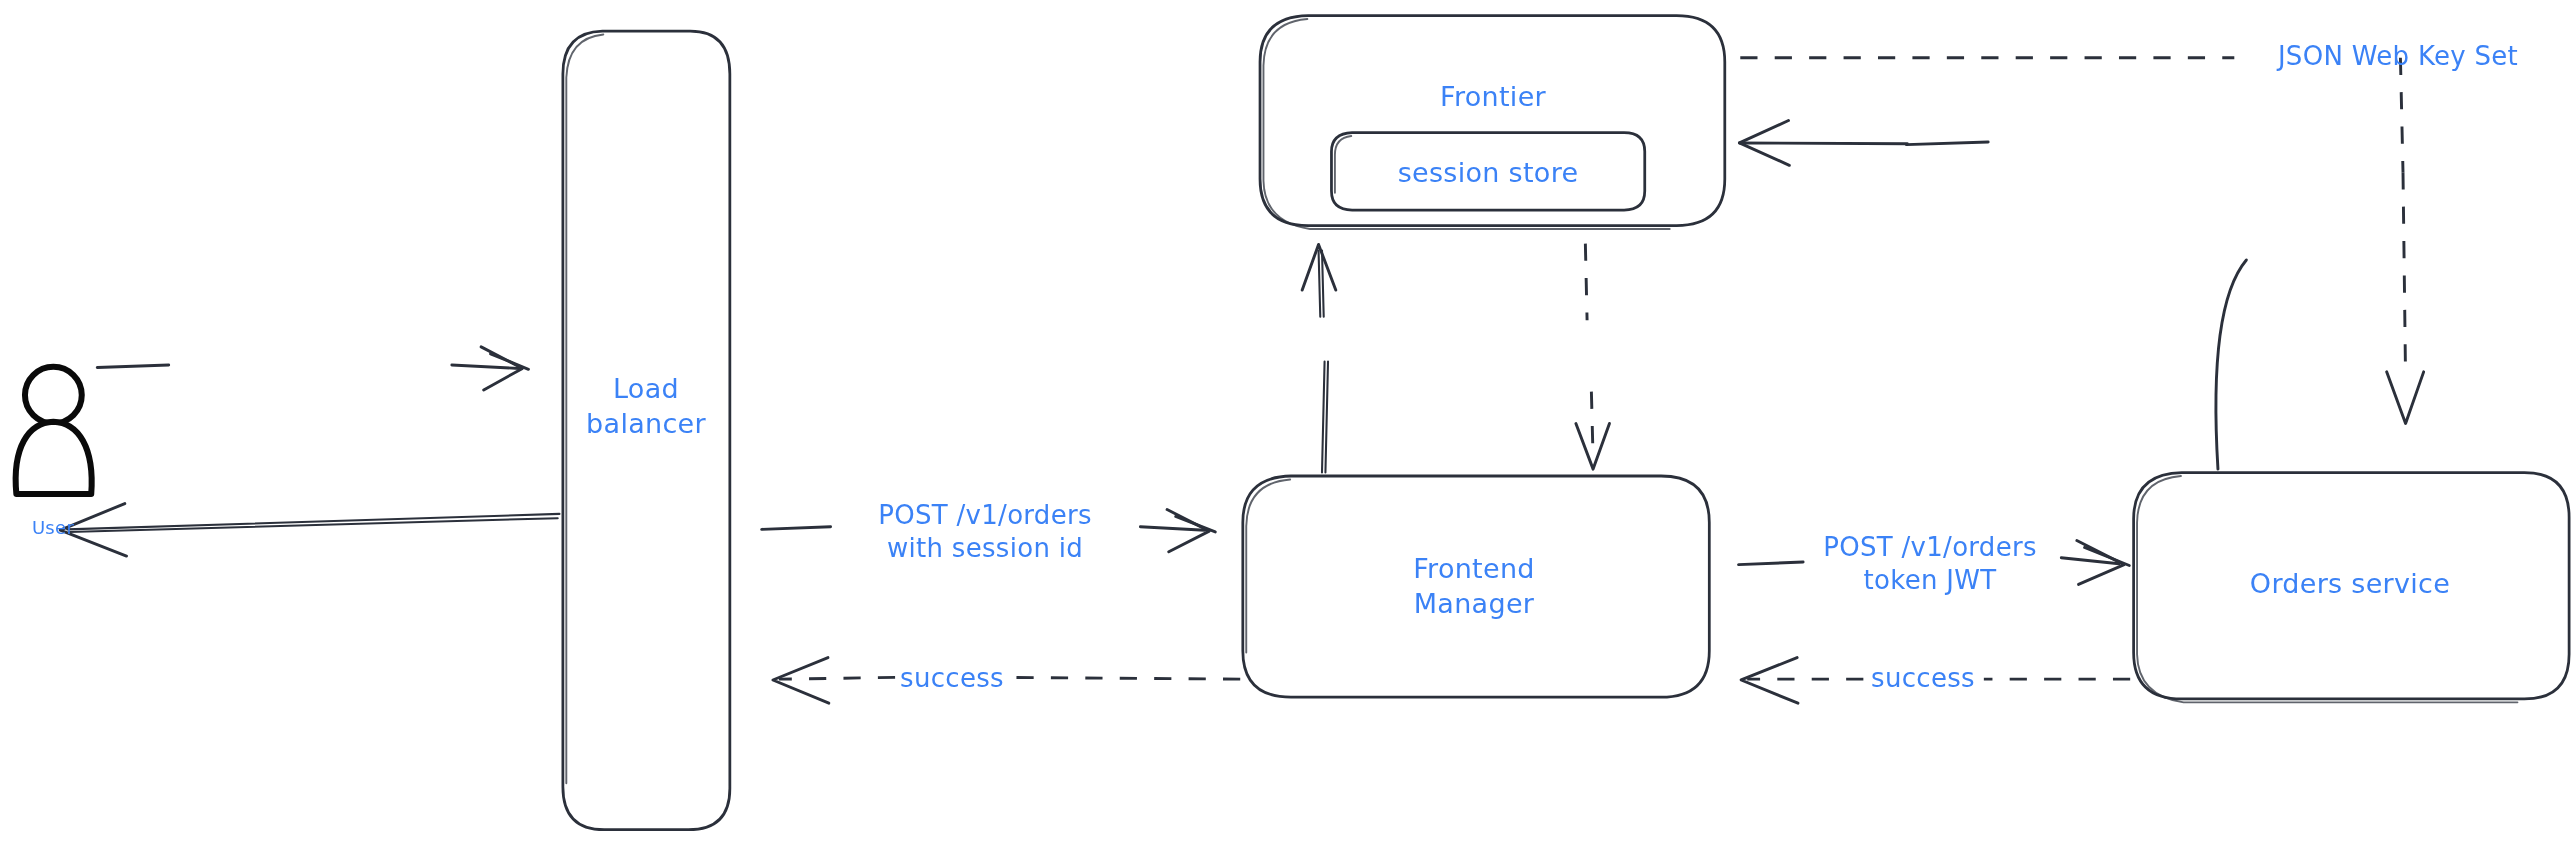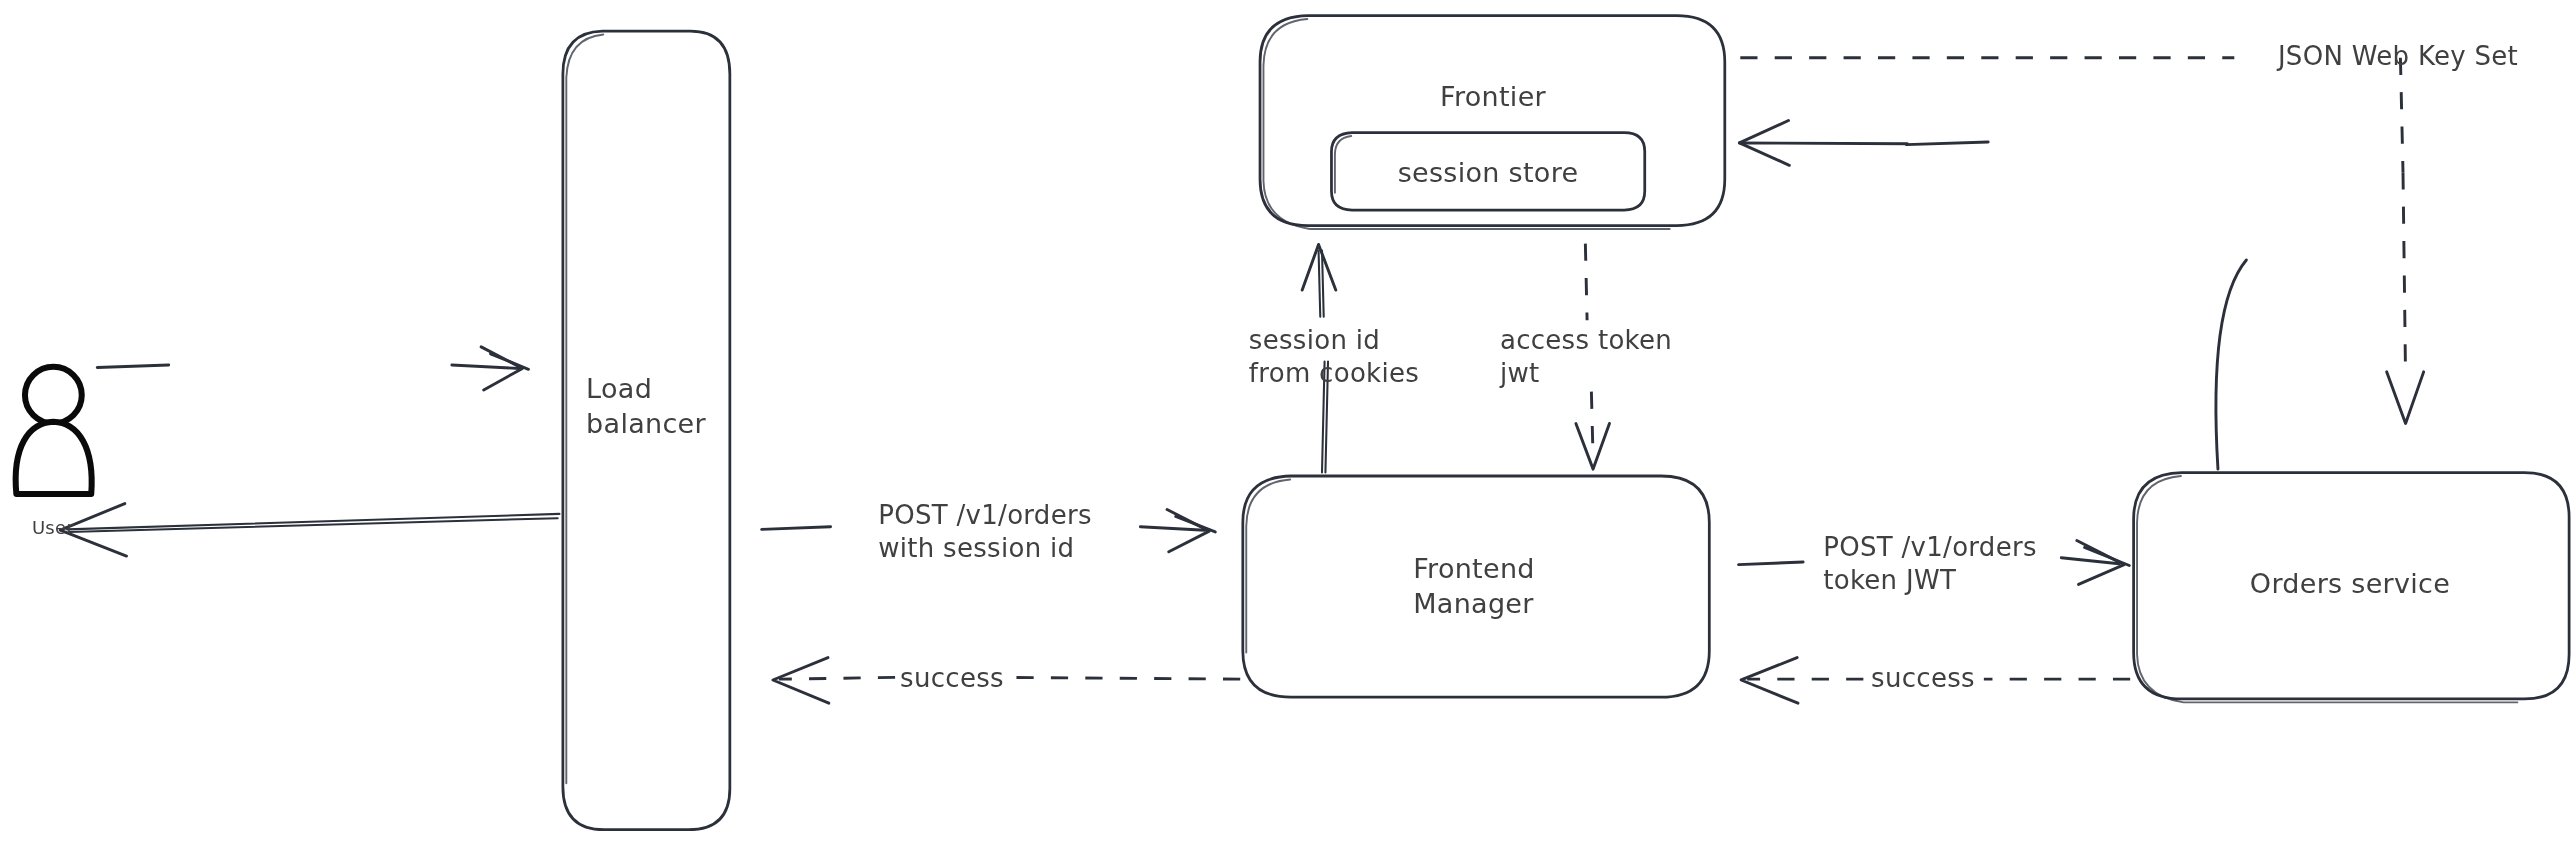--- a/index.html
+++ b/index.html
@@ -69,26 +69,27 @@
   .actor-outline {
     fill: #ffffff;
     stroke: #0a0a0a;
     stroke-width: 7;
     stroke-linejoin: round;
     stroke-linecap: round;
   }
   .hatch-fill { stroke: none; }
   .lbl {
     position: absolute;
-    color: #404040;
+    color: #3b82f6;
     font-family: "DejaVu Sans", sans-serif;
     font-size: 26px;
     line-height: 1.28;
     letter-spacing: 0.3px;
     white-space: pre;
+    text-align: center;
     transform: translate(-50%, -50%);
     pointer-events: none;
   }
   .lbl.node-lbl { font-size: 27px; }
   .lbl.edge-lbl { font-size: 26px; }
   .lbl.actor-lbl { font-size: 18px; }
 </style>
 </head>
 <body>
 
@@ -213,23 +214,21 @@
 
   <div class="lbl node-lbl" style="left:2350px; top:584px;">Orders service</div>
 
   <div class="lbl actor-lbl" style="left:53px; top:528px;">User</div>
 
 
   <div class="lbl edge-lbl" style="left:985px; top:532px;"><span>POST /v1/orders</span><br><span>with session id</span></div>
 
   <div class="lbl edge-lbl" style="left:952px; top:679px;">success</div>
 
-  <div class="lbl edge-lbl" style="left:1334px; top:357px;"><span>session id</span><br><span>from cookies</span></div>
-
-  <div class="lbl edge-lbl" style="left:1586px; top:357px;"><span>access token</span><br><span>jwt</span></div>
+
 
   <div class="lbl edge-lbl" style="left:1930px; top:564px;"><span>POST /v1/orders</span><br><span>token JWT</span></div>
 
   <div class="lbl edge-lbl" style="left:1923px; top:679px;">success</div>
 
 
   <div class="lbl edge-lbl" style="left:2398px; top:57px;">JSON Web Key Set</div>
 
 </div>
 

